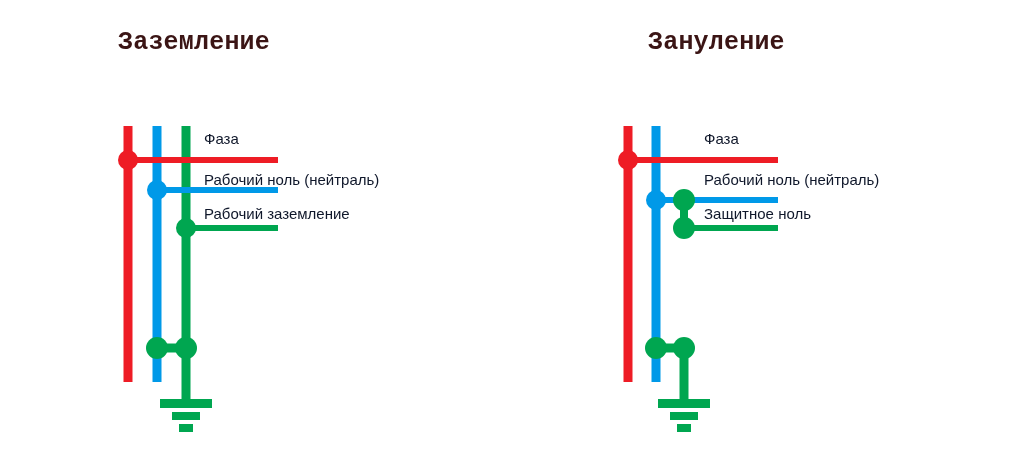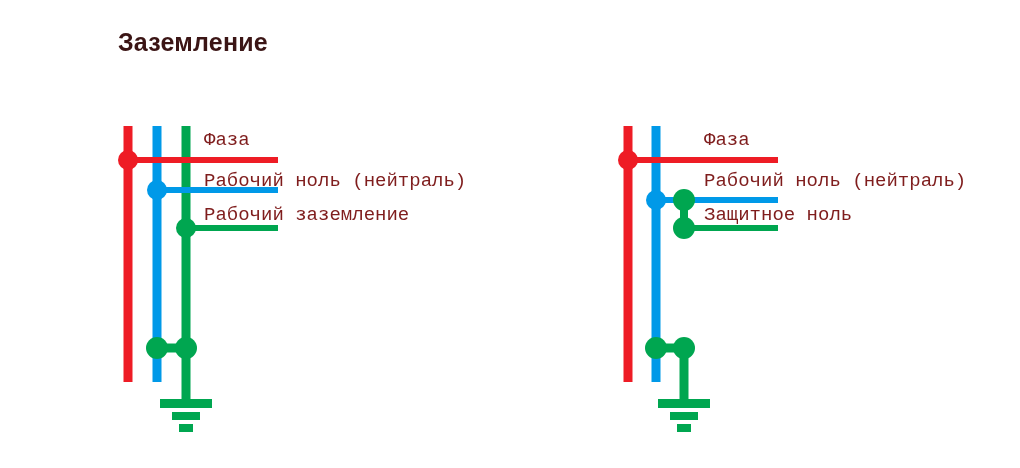--- a/index.html
+++ b/index.html
@@ -16,34 +16,34 @@
   #panel-left{left:0;width:510px;}
   #panel-right{left:510px;width:510px;}
 
   .panel-title{
     position:absolute;
     font-size:25px;
     font-weight:bold;
     letter-spacing:.2px;
     color:#3b1515;
     white-space:nowrap;
+    font-family:Liberation Mono, monospace;
   }
   #title-left{left:118px;top:28px;}
   #title-right{left:138px;top:28px;}
 
   .svgwrap{position:absolute;left:0;top:0;width:510px;height:468px;}
   svg{display:block;width:510px;height:468px;overflow:visible;}
 
   .wire-label{
     position:absolute;
-    font-size:19px;
-    color:#7f1d1d;
+    font-size:15px;
+    color:#0f172a;
     white-space:nowrap;
     line-height:1;
-    font-family:Liberation Mono, monospace;
   }
 </style>
 </head>
 <body>
 
 <div id="stage">
 
   <div class="panel" id="panel-left">
 
     <div class="panel-title" id="title-left">Заземление</div>
@@ -81,20 +81,21 @@
 
     <div class="wire-label" style="left:204px;top:131px;">Фаза</div>
 
     <div class="wire-label" style="left:204px;top:172px;">Рабочий ноль (нейтраль)</div>
 
     <div class="wire-label" style="left:204px;top:206px;">Рабочий заземление</div>
   </div>
 
   <div class="panel" id="panel-right">
 
+    <div class="panel-title" id="title-right">Зануление</div>
 
     <div class="svgwrap">
       <svg viewBox="0 0 510 468" xmlns="http://www.w3.org/2000/svg" aria-hidden="true">
 
         <line x1="146" y1="126" x2="146" y2="382" stroke="#0099e8" stroke-width="9"></line>
 
         <line x1="118" y1="126" x2="118" y2="382" stroke="#ee1c25" stroke-width="9"></line>
 
         <line x1="174" y1="200" x2="174" y2="228" stroke="#00a650" stroke-width="8"></line>
 

